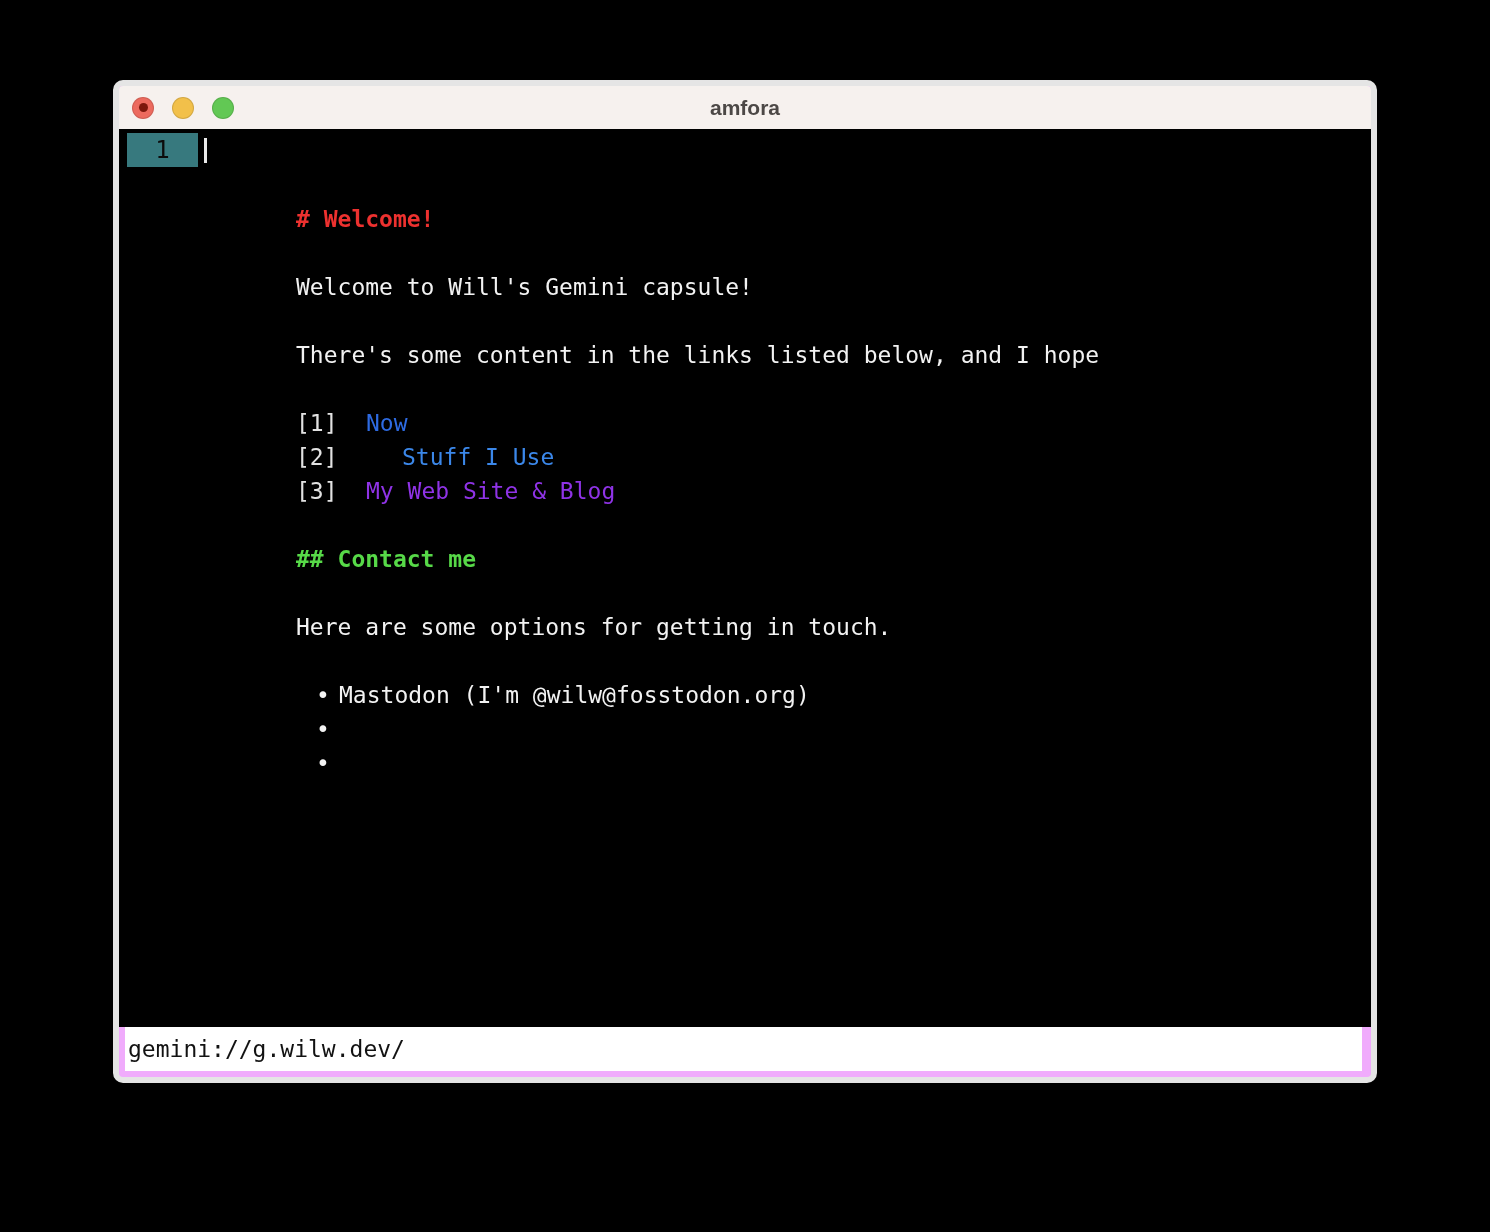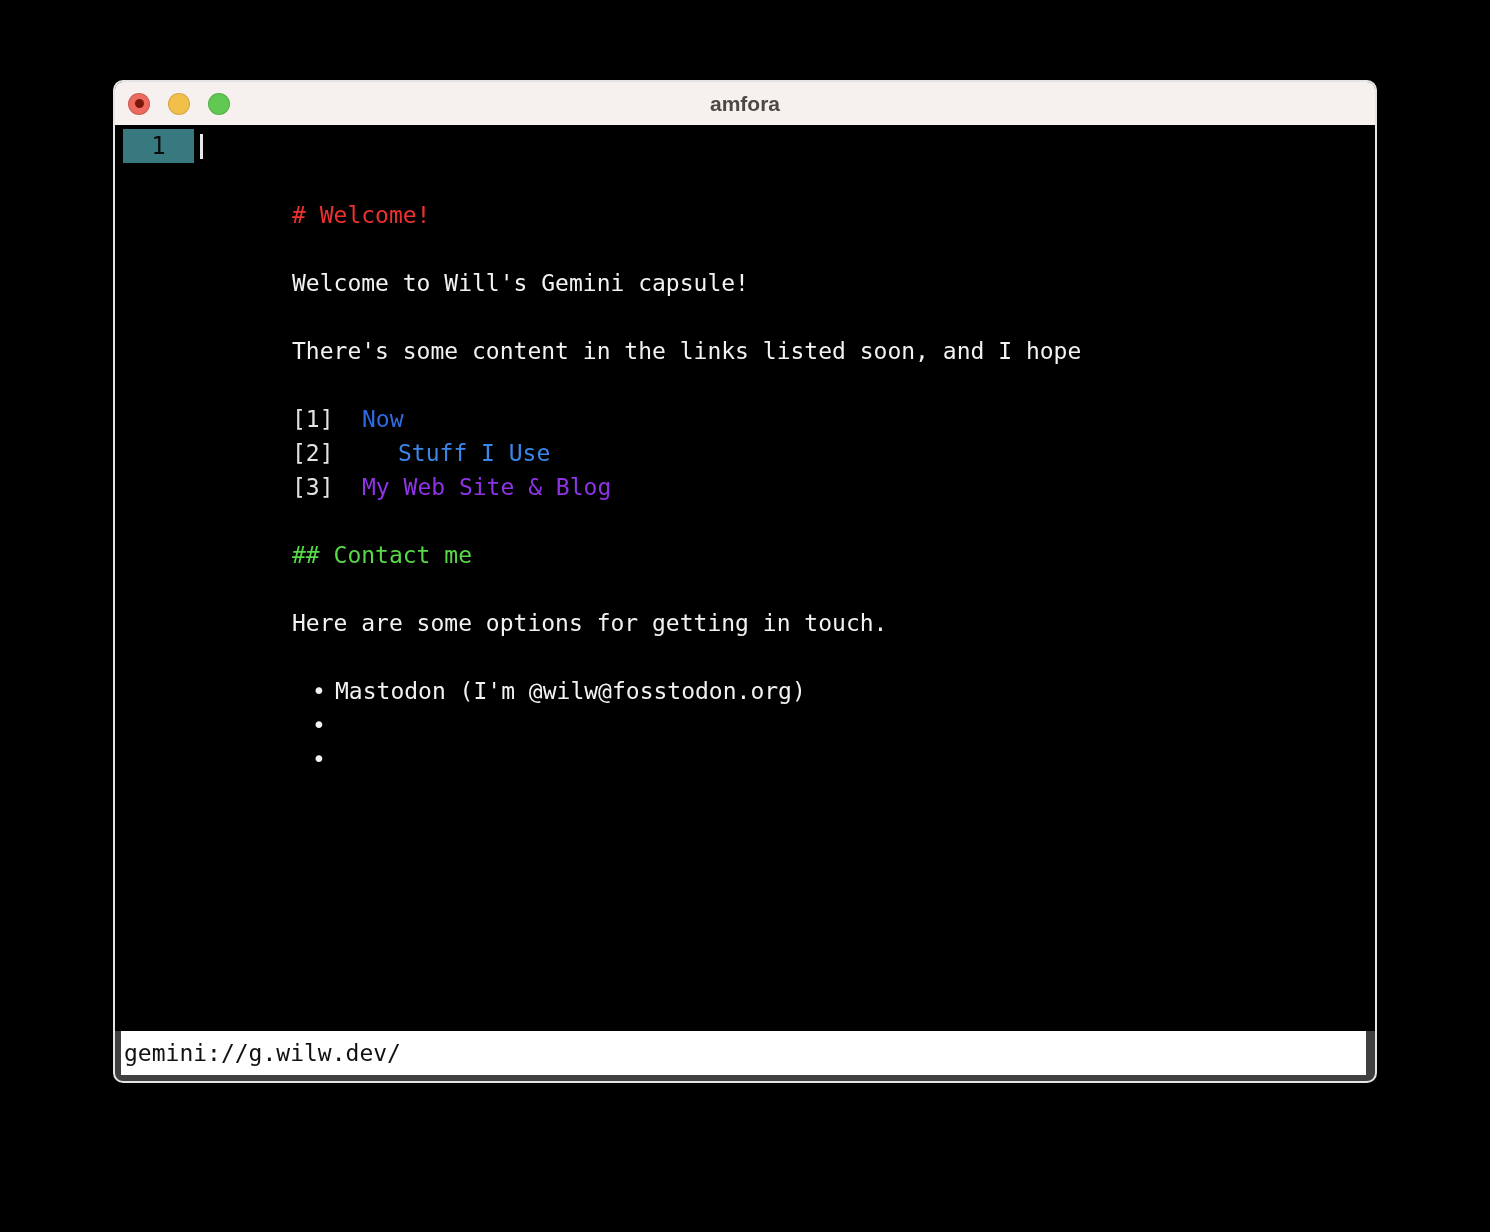--- a/index.html
+++ b/index.html
@@ -1,20 +1,20 @@
 <!DOCTYPE html>
 <html><head>
 <meta charset="utf-8">
 <style>
   * { margin:0; padding:0; box-sizing:border-box; }
   html,body { width:1490px; height:1232px; background:#000; overflow:hidden; }
 
   .window {
     position:absolute; left:113px; top:80px; width:1264px; height:1003px;
-    background:#404040; border:2px solid #e5e5e5; border-radius:10px;
+    background:#f0abfc; border:6px solid #e5e5e5; border-radius:10px;
     display:flex; flex-direction:column; overflow:hidden;
   }
 
   .titlebar {
     flex:none; height:43px; background:#f6f1ee;
     display:flex; align-items:center; position:relative;
   }
   .traffic-lights { position:absolute; left:13px; top:0; height:43px; display:flex; align-items:center; gap:18px; }
   .tl { width:22px; height:22px; border-radius:50%; display:flex; align-items:center; justify-content:center; border:1px solid rgba(0,0,0,0.12); }
   .tl-close { background:#ec6a5e; }
@@ -34,21 +34,21 @@
 
   .tab {
     position:absolute; left:8px; top:4px; width:71px; height:34px;
     display:flex; align-items:center; justify-content:center;
     color:#0c0c0c; font-size:24px;
   }
   .cursor { position:absolute; left:85px; top:9px; width:3px; height:25px; background:#e9e9e9; }
 
   .doc { position:absolute; left:177px; top:73px; color:#f2f2f2; }
   .line { height:34px; white-space:pre; }
-  .h { font-weight:normal; }
+  .h { font-weight:bold; }
   .link-row { display:flex; }
   .link-index { width:70px; color:#e2e2e2; }
   .link-label { cursor:pointer; }
   .bullet-row { display:flex; padding-left:20px; }
   .bullet-glyph { width:23px; }
 
   .status-bar {
     flex:none; height:44px; margin:0 9px 6px 6px; background:#ffffff;
     display:flex; align-items:center; padding-left:3px;
     font-family:"DejaVu Sans Mono", monospace; font-size:23px; color:#121212;
@@ -74,21 +74,21 @@
   <div class="content">
 
     <div class="tab" style="background: rgb(55, 121, 126);">1</div>
     <div class="cursor"></div>
 
     <div class="doc">
       <div class="line h" style="color: rgb(237, 49, 47);"># Welcome!</div>
       <div class="line"></div>
       <div class="line">Welcome to Will's Gemini capsule!</div>
       <div class="line"></div>
-      <div class="line">There's some content in the links listed soon, and I hope</div>
+      <div class="line">There's some content in the links listed below, and I hope</div>
       <div class="line"></div>
 
       <div class="line link-row">
         <span class="link-index">[1]</span>
         <span class="link-label" style="color: rgb(46, 107, 226);">Now</span>
       </div>
       <div class="line link-row">
         <span class="link-index">[2]</span>
         <span class="link-label" style="color: rgb(59, 135, 233); margin-left: 36px;">Stuff I Use</span>
       </div>

